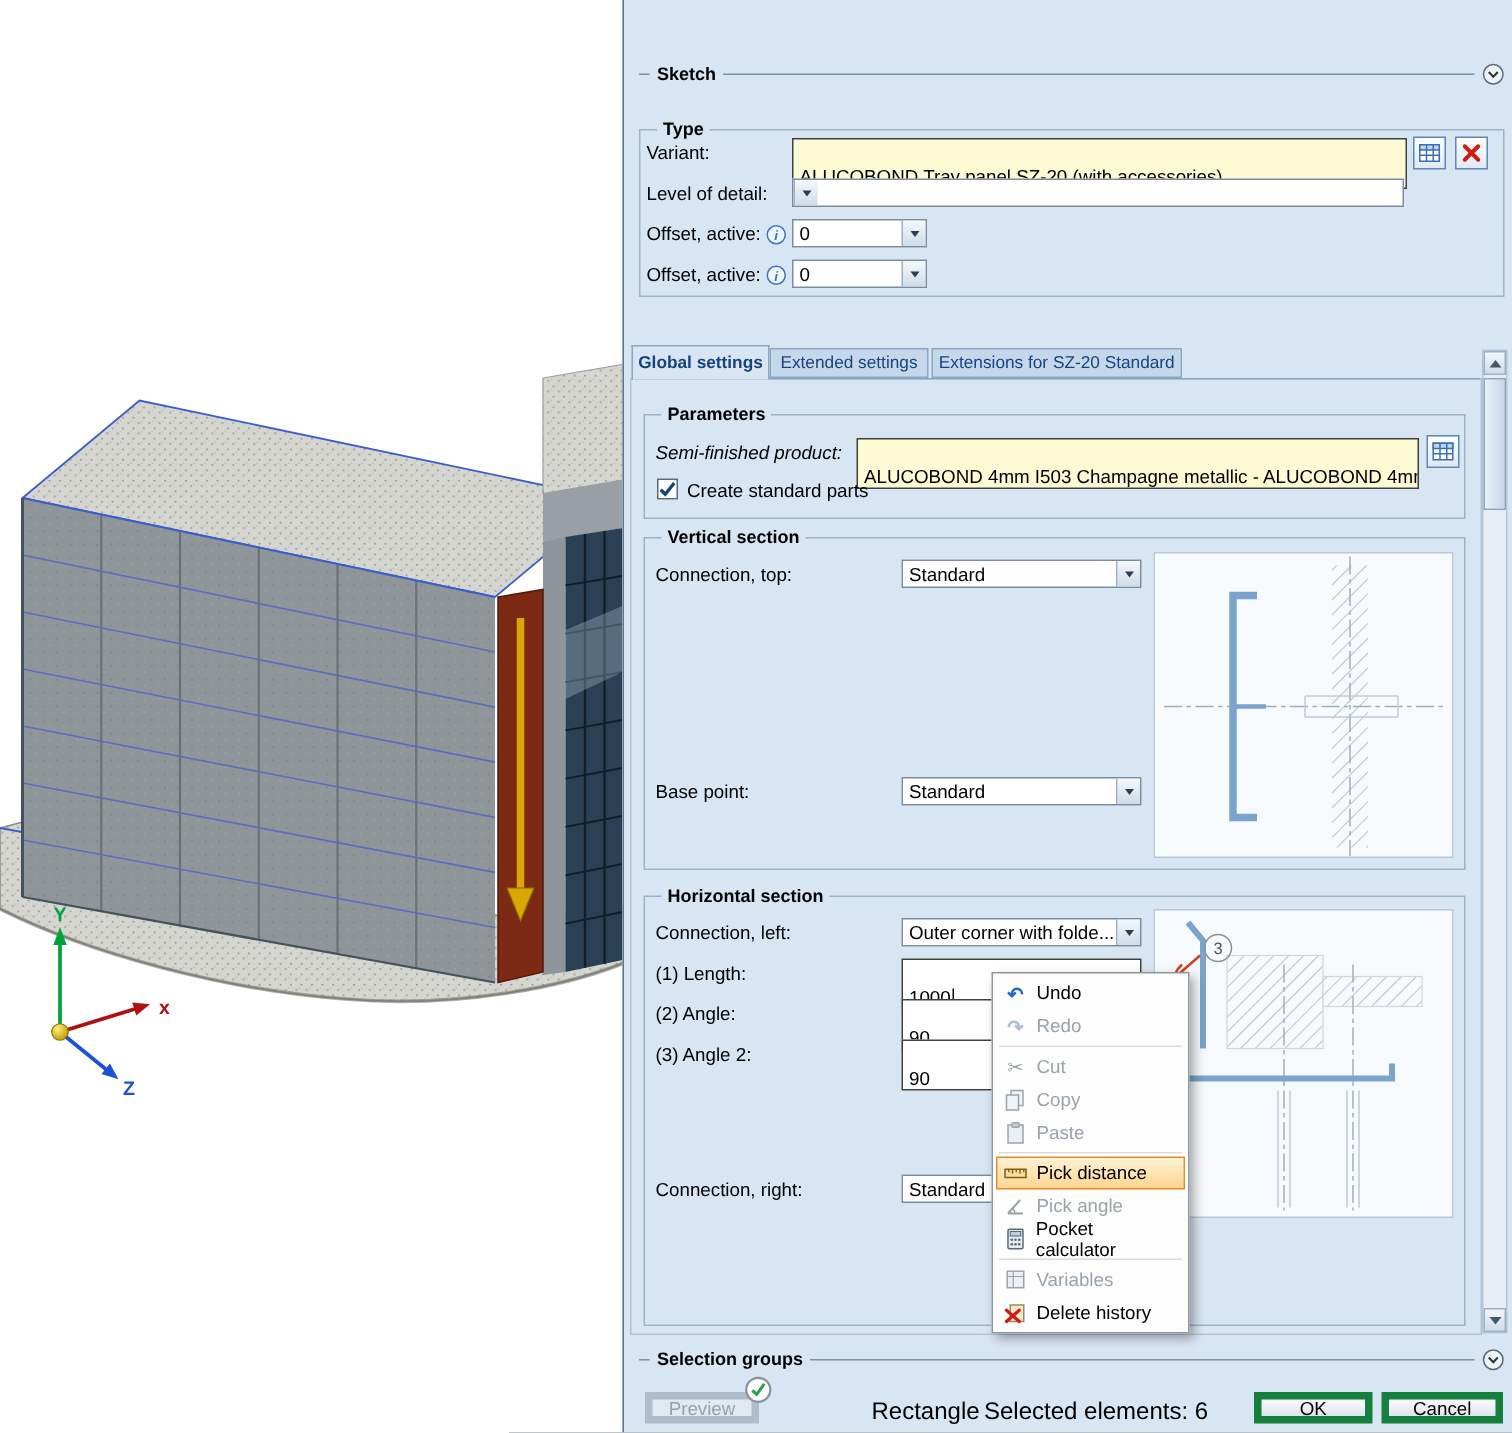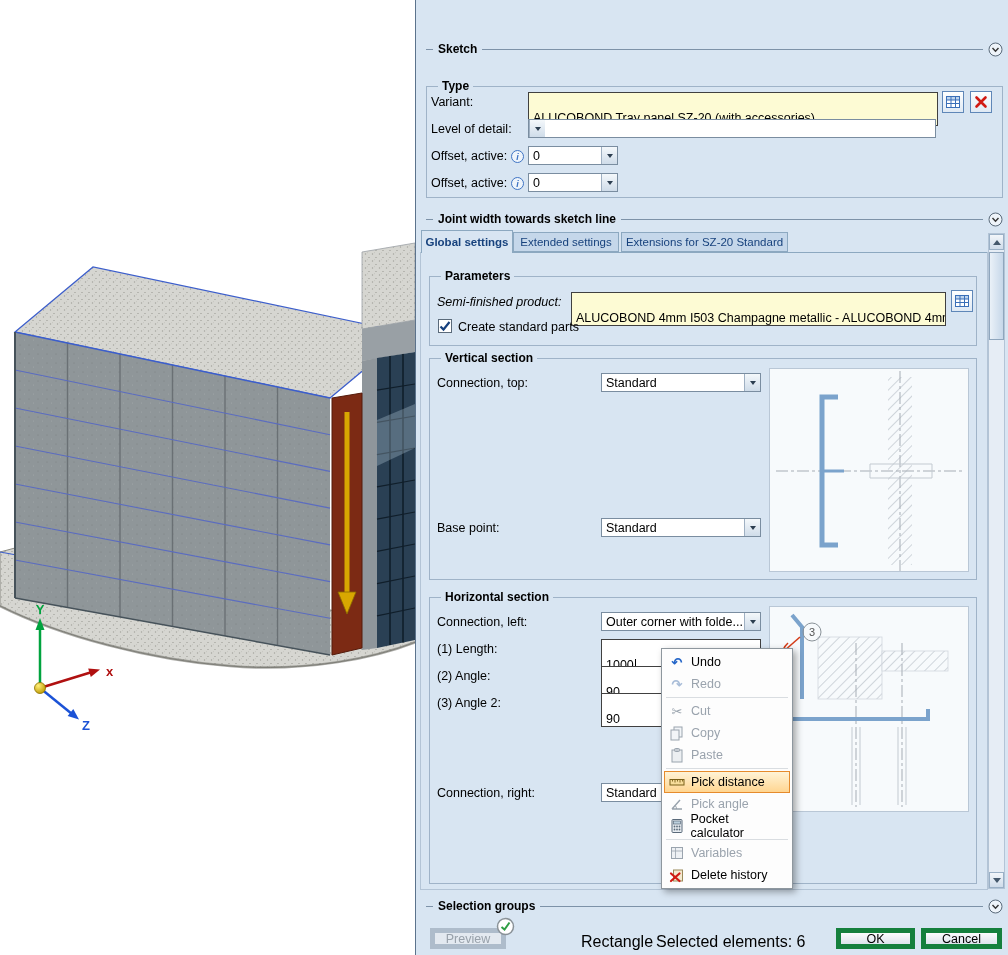--- a/index.html
+++ b/index.html
@@ -224,31 +224,20 @@
 
     <span class="lbl" style="left:15px; top:176px;">Offset, active:</span>
     <span class="info-badge" style="left:95px; top:177px;">i</span>
     <div class="combo" style="left:112px; top:173px; width:90px;">
       <span class="combo-text">0</span>
       <span class="combo-arrow">
           <span class="tri-combo"></span>
         </span>
     </div>
 
-    <div class="section-header" style="left:10px; top:211px; width:577px;">
-      <span class="sh-pre"></span>
-      <span class="sh-label">Joint width towards sketch line</span>
-      <span class="sh-rule"></span>
-      <span class="sh-chevron">
-        <svg width="15" height="15">
-            <circle cx="7.5" cy="7.5" r="6.5" fill="#eef4fa" stroke="#5a6a7a"></circle>
-            <path d="M4.5,6 L7.5,9.2 L10.5,6" fill="none" stroke="#333" stroke-width="1.4"></path>
-          </svg>
-      </span>
-    </div>
 
     <div class="tab active" style="left:5px; width:92px;">Global settings</div>
     <div class="tab" style="left:97px; width:106px;">Extended settings</div>
     <div class="tab" style="left:205px; width:167px;">Extensions for SZ-20 Standard</div>
     <div class="tabpage-topline" style="left:5px; top:252px; width:566px;"></div>
     <div class="tabpage-border" style="left:4px; top:252px; width:568px; height:638px;"></div>
 
     <div class="scrollbar" style="left:572px; top:233px; height:656px;">
       <div class="sb-btn" style="top:0;">
           <span class="tri-up"></span>

